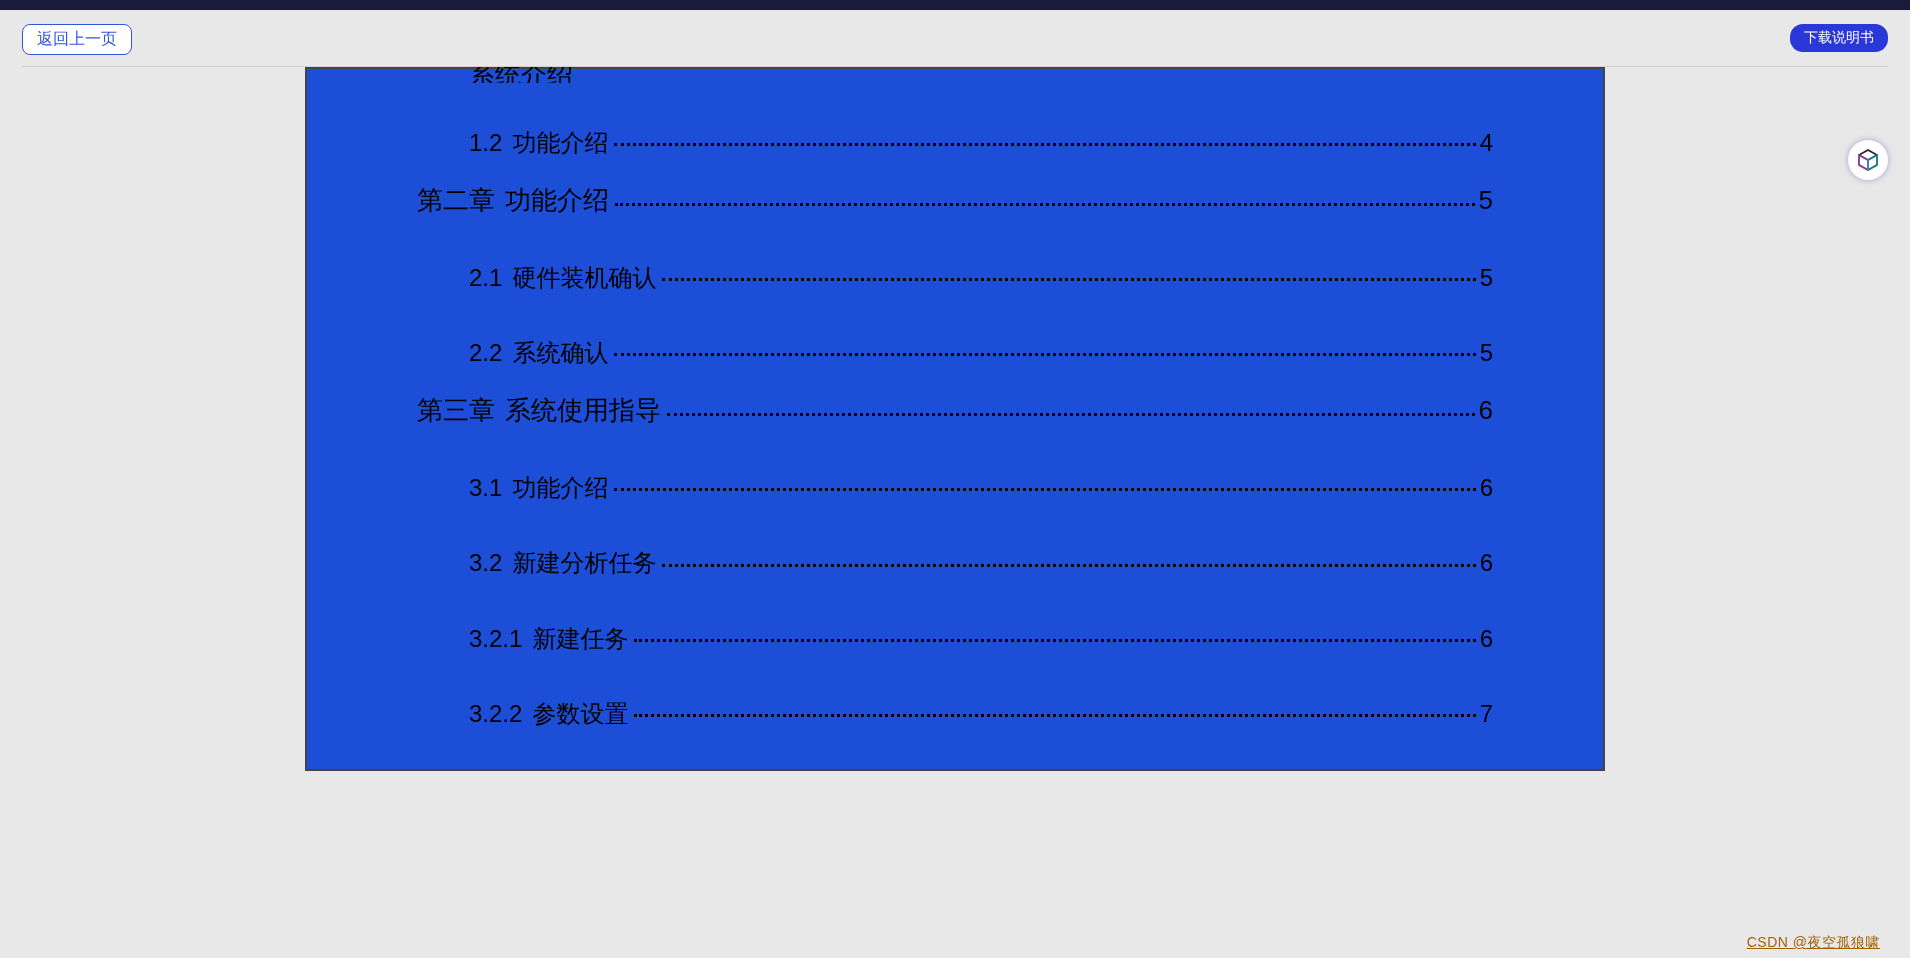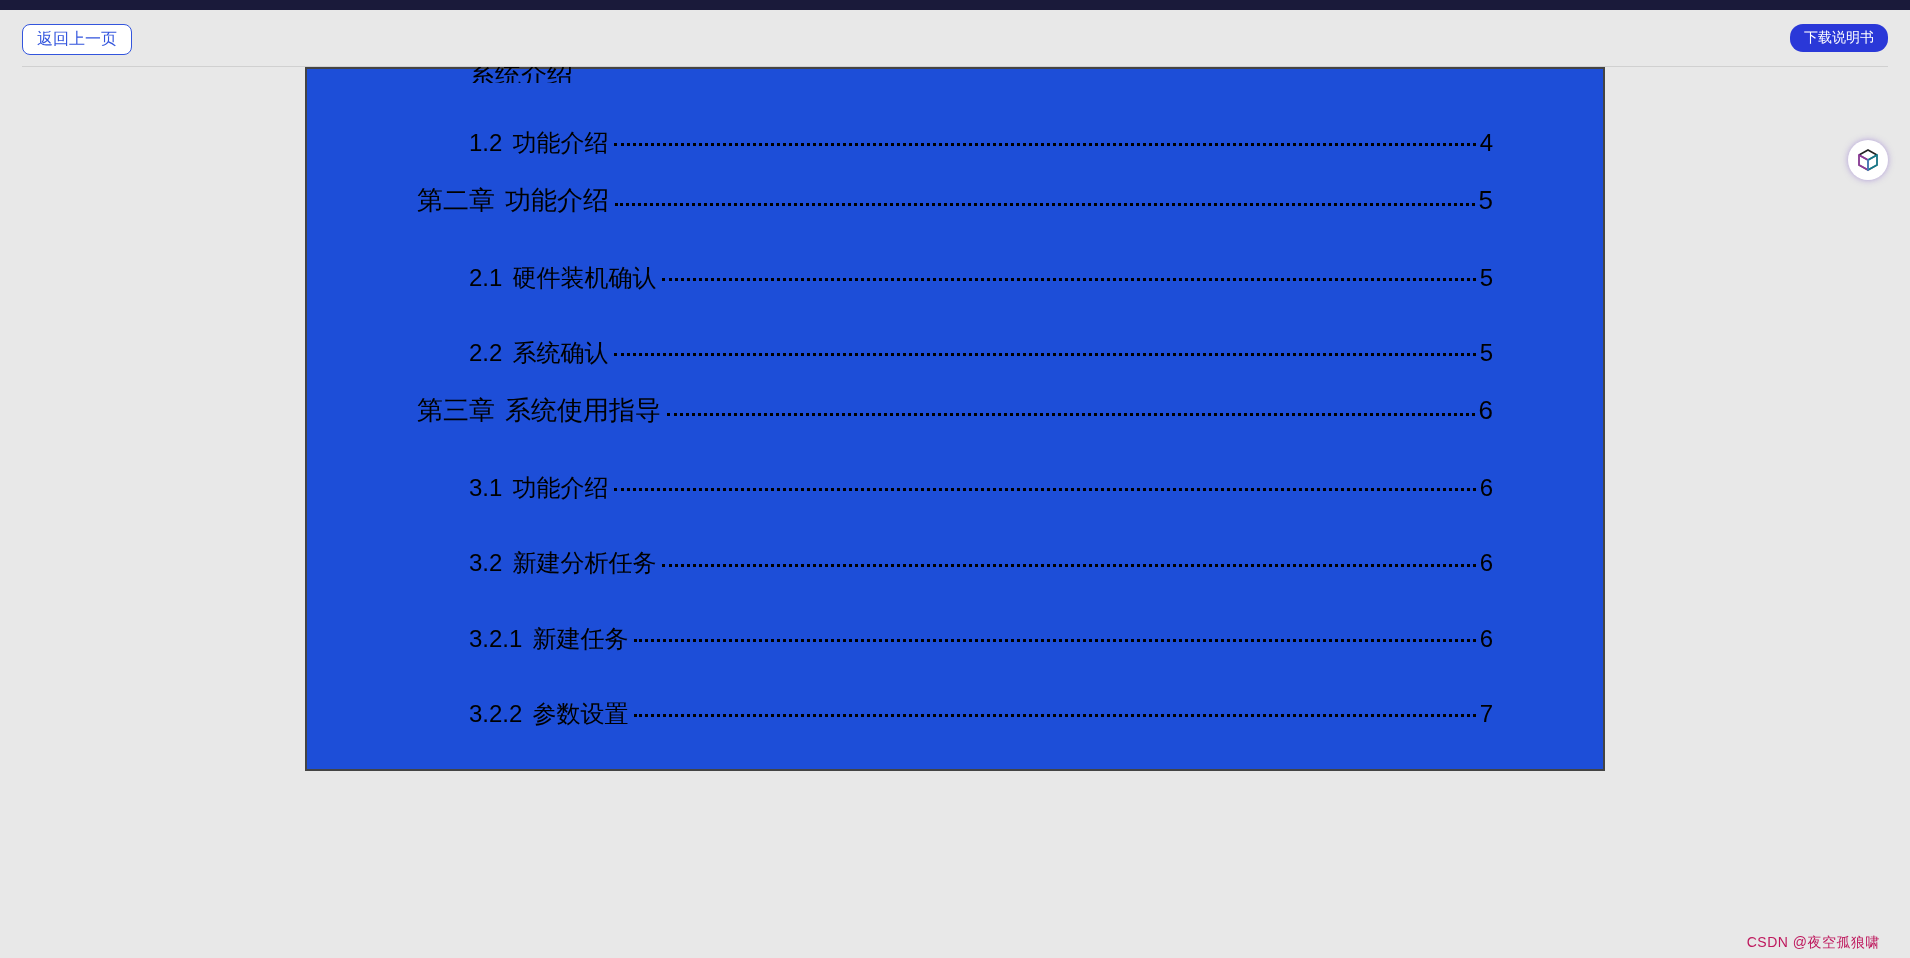--- a/index.html
+++ b/index.html
@@ -121,24 +121,25 @@
     align-items: center;
     justify-content: center;
     cursor: pointer;
   }
   .float-icon svg { width: 24px; height: 24px; }
   .watermark {
     position: fixed;
     right: 30px;
     bottom: 6px;
     font-size: 14px;
-    color: #be185d;
+    color: #a16207;
     font-family: sans-serif;
     letter-spacing: 0.5px;
     pointer-events: none;
+    text-decoration: underline;
   }
 </style>
 </head>
 <body>
 
 <div class="topbar"></div>
 
 <div class="header">
   <button class="btn-back">返回上一页</button>
   <button class="btn-download">下载说明书</button>

